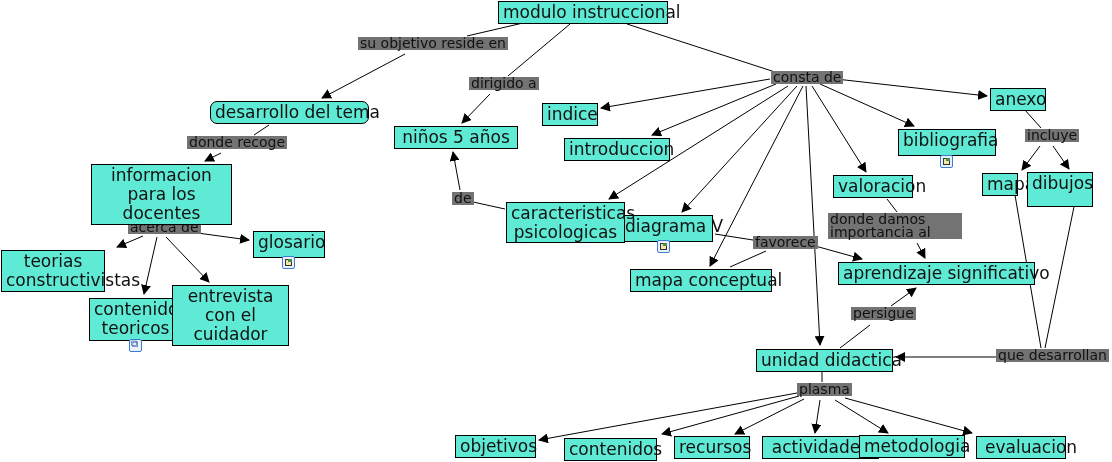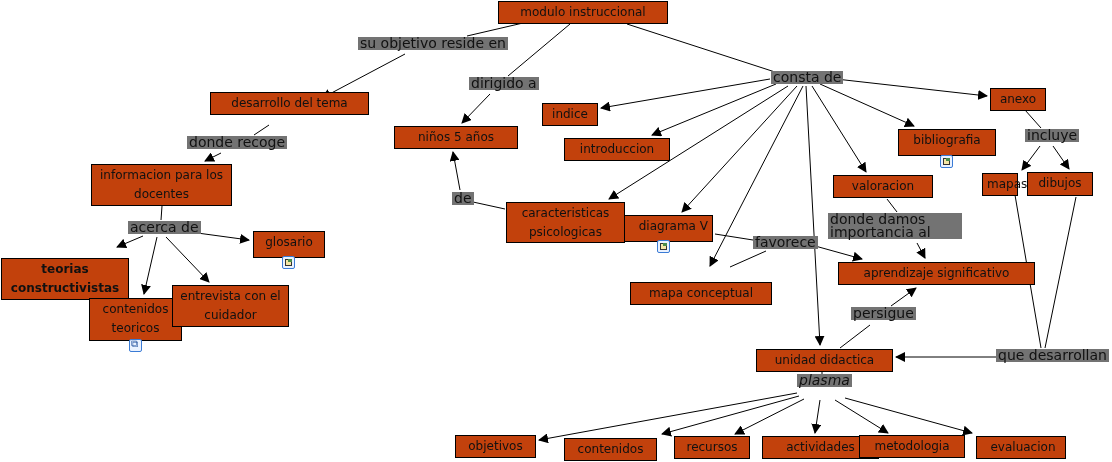--- a/index.html
+++ b/index.html
@@ -1,20 +1,20 @@
 <!DOCTYPE html>
 <html><head>
 <meta charset="utf-8">
 <style>
   html, body { margin: 0; padding: 0; background: #ffffff; }
   body { width: 1112px; height: 462px; position: relative; overflow: hidden;
          font-family: "DejaVu Sans", sans-serif; }
   #edges { position: absolute; left: 0; top: 0; width: 1112px; height: 462px; }
-  .node { position: absolute; box-sizing: border-box; background: #c2410c;
-          border: 1.5px solid #000; color: #111; font-size: 12px; line-height: 19px;
+  .node { position: absolute; box-sizing: border-box; background: #5eead4;
+          border: 1.5px solid #000; color: #111; font-size: 17px; line-height: 19px;
           text-align: center; padding: 1px 4px; white-space: nowrap; }
   .lbl { position: absolute; background: #737373; font-size: 14px; color: #111;
          line-height: 13px; text-align: left; white-space: nowrap; padding: 0 2px; }
   .res { position: absolute; width: 13px; height: 13px; box-sizing: border-box;
          border: 1px solid #3a7bd5; border-radius: 2px; background: #eaf2ff; }
   .res.doc::before { content: ""; position: absolute; left: 2px; top: 2px; width: 7px; height: 7px;
          background: #f4e6a6; border: 1px solid #333; box-sizing: border-box; }
   .res.doc::after { content: ""; position: absolute; left: 5px; top: 2px; width: 4px; height: 3px; background: #4a8c4a; }
   .res.map::before { content: "⧉"; position: absolute; left: 1px; top: -2px; font-size: 10px; color: #1f4f9c; }
 </style>
@@ -91,40 +91,40 @@
 <div class="lbl" style="left:469px;top:77px;">dirigido a</div>
 <div class="lbl" style="left:771px;top:71px;">consta de</div>
 <div class="lbl" style="left:187px;top:136px;">donde recoge</div>
 <div class="lbl" style="left:128px;top:221px;">acerca de</div>
 <div class="lbl" style="left:452px;top:192px;">de</div>
 <div class="lbl" style="left:753px;top:236px;">favorece</div>
 <div class="lbl" style="left:1025px;top:129px;">incluye</div>
 <div class="lbl" style="left:828px;top:213px;width:130px;white-space:normal;">donde damos importancia al</div>
 <div class="lbl" style="left:851px;top:307px;">persigue</div>
 <div class="lbl" style="left:996px;top:349px;">que desarrollan</div>
-<div class="lbl" style="left:797px;top:374px;font-style:italic;">plasma</div>
+<div class="lbl" style="left:797px;top:383px;">plasma</div>
 
 <div class="node" style="left:498px;top:1px;width:170px;">modulo instruccional</div>
-<div class="node" style="left:210px;top:92px;width:159px;">desarrollo del tema</div>
+<div class="node" style="left:210px;top:101px;width:159px;border-radius:7px;">desarrollo del tema</div>
 <div class="node" style="left:394px;top:126px;width:124px;">niños 5 años</div>
 <div class="node" style="left:542px;top:103px;width:56px;">indice</div>
 <div class="node" style="left:564px;top:138px;width:106px;">introduccion</div>
 <div class="node" style="left:990px;top:88px;width:56px;">anexo</div>
 <div class="node" style="left:898px;top:129px;width:98px;height:27px;">bibliografia</div>
-<div class="node" style="left:833px;top:175px;width:100px;">valoracion</div>
+<div class="node" style="left:833px;top:175px;width:80px;">valoracion</div>
 <div class="node" style="left:982px;top:173px;width:36px;">mapas</div>
-<div class="node" style="left:1027px;top:172px;width:66px;height:24px;">dibujos</div>
+<div class="node" style="left:1027px;top:172px;width:66px;height:35px;">dibujos</div>
 <div class="node" style="left:91px;top:164px;width:141px;white-space:normal;">informacion para los docentes</div>
 <div class="node" style="left:253px;top:231px;width:72px;height:27px;">glosario</div>
-<div class="node" style="left:1px;top:258px;width:128px;white-space:normal;font-weight:bold;">teorias constructivistas</div>
+<div class="node" style="left:1px;top:250px;width:104px;white-space:normal;">teorias constructivistas</div>
 <div class="node" style="left:89px;top:298px;width:93px;height:43px;white-space:normal;">contenidos teoricos</div>
 <div class="node" style="left:172px;top:285px;width:117px;white-space:normal;">entrevista con el cuidador</div>
 <div class="node" style="left:620px;top:215px;width:93px;height:27px;text-align:right;">diagrama V</div>
 <div class="node" style="left:506px;top:202px;width:119px;height:41px;white-space:normal;">caracteristicas psicologicas</div>
-<div class="node" style="left:630px;top:269px;width:142px;margin-top:13px;">mapa conceptual</div>
+<div class="node" style="left:630px;top:269px;width:142px;">mapa conceptual</div>
 <div class="node" style="left:838px;top:262px;width:197px;">aprendizaje significativo</div>
 <div class="node" style="left:756px;top:349px;width:137px;">unidad didactica</div>
 <div class="node" style="left:455px;top:435px;width:81px;">objetivos</div>
 <div class="node" style="left:564px;top:438px;width:93px;">contenidos</div>
 <div class="node" style="left:674px;top:436px;width:76px;">recursos</div>
 <div class="node" style="left:762px;top:436px;width:117px;">actividades</div>
 <div class="node" style="left:859px;top:435px;width:106px;">metodologia</div>
 <div class="node" style="left:976px;top:436px;width:90px;padding-left:8px;">evaluacion</div>
 
 <div class="res doc" style="left:282px;top:256px;"></div>

